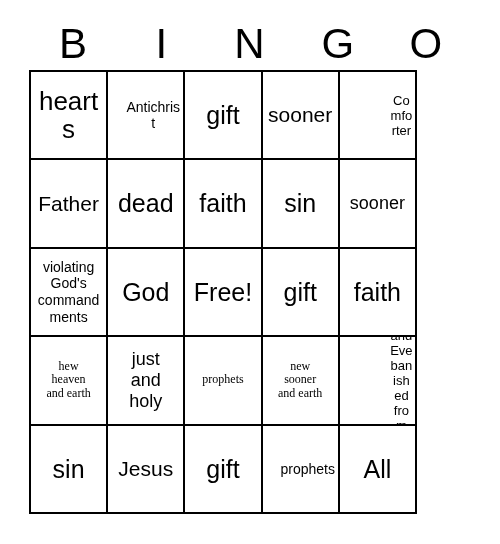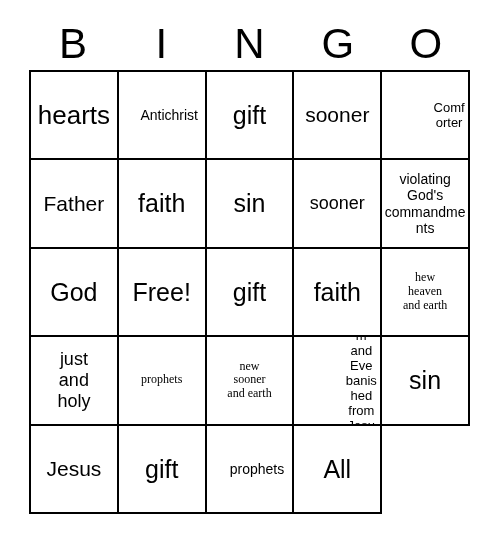--- a/index.html
+++ b/index.html
@@ -39,21 +39,21 @@
     line-height: 1;
     font-weight: 400;
     letter-spacing: 0px;
     color: #000000;
     user-select: none;
   }
   #grid {
     position: absolute;
     left: 29px;
     top: 70px;
-    width: 441px;
+    width: 388px;
     height: 444px;
     border-left: 2px solid #000000;
     border-top: 2px solid #000000;
     box-sizing: border-box;
     display: grid;
     grid-template-columns: repeat(5, 1fr);
     grid-template-rows: repeat(5, 1fr);
   }
   .cell {
     border-right: 2px solid #000000;
@@ -109,20 +109,23 @@
       </div>
     <div class="cell">
         <span class="cell-text fs-l">sooner</span>
       </div>
     <div class="cell">
         <span class="cell-text fs-s">Comforter</span>
       </div>
 
     <div class="cell">
         <span class="cell-text fs-l">Father</span>
+      </div>
+    <div class="cell">
+        <span class="cell-text fs-xxl">dead</span>
       </div>
     <div class="cell">
         <span class="cell-text fs-xxl">faith</span>
       </div>
     <div class="cell">
         <span class="cell-text fs-xxl">sin</span>
       </div>
     <div class="cell">
         <span class="cell-text fs-ml">sooner</span>
       </div>

